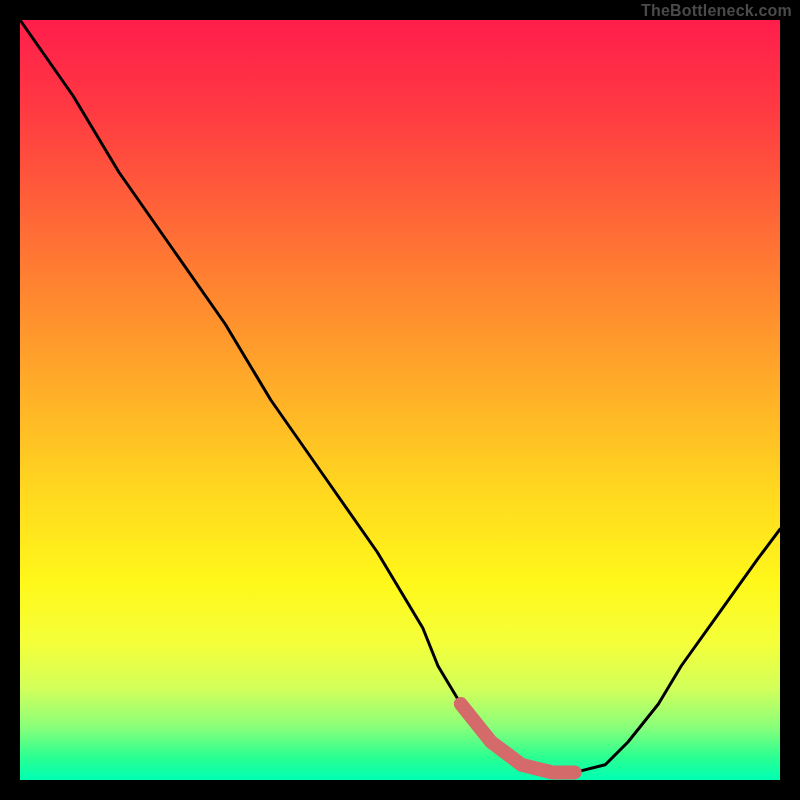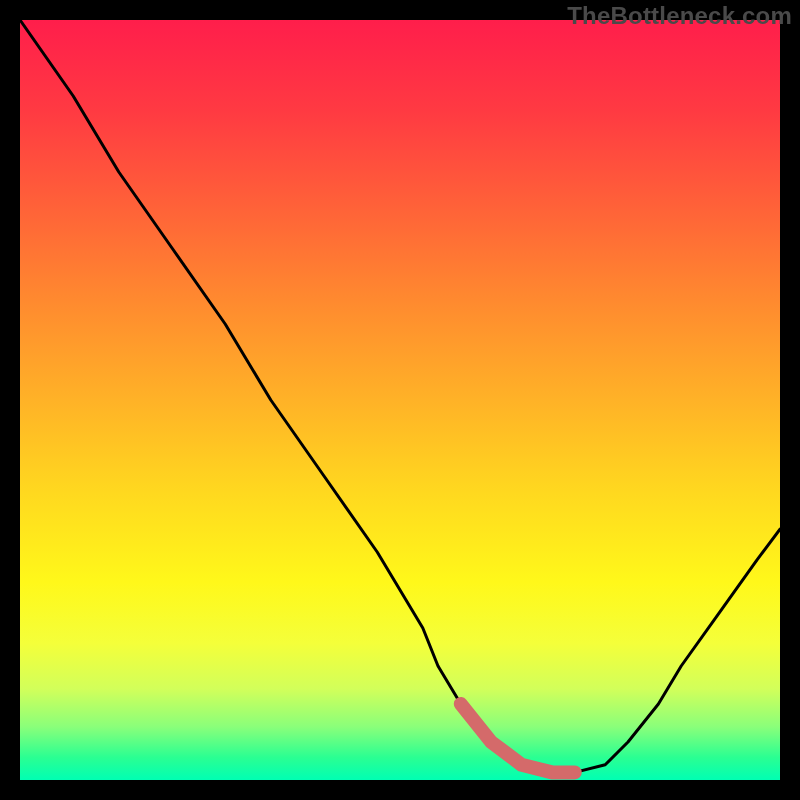--- a/index.html
+++ b/index.html
@@ -39,21 +39,21 @@
       #8aff7a 93%,
       #2bff92 97%,
       #00ffb3 100%
     );
   }
   .watermark {
     position: absolute;
     top: 2px;
     right: 8px;
     color: #4a4a4a;
-    font-size: 24px;
+    font-size: 16px;
     font-weight: 600;
     letter-spacing: 0.2px;
     user-select: none;
   }
   svg.plot {
     position: absolute;
     left: 0;
     top: 0;
   }
 </style>

